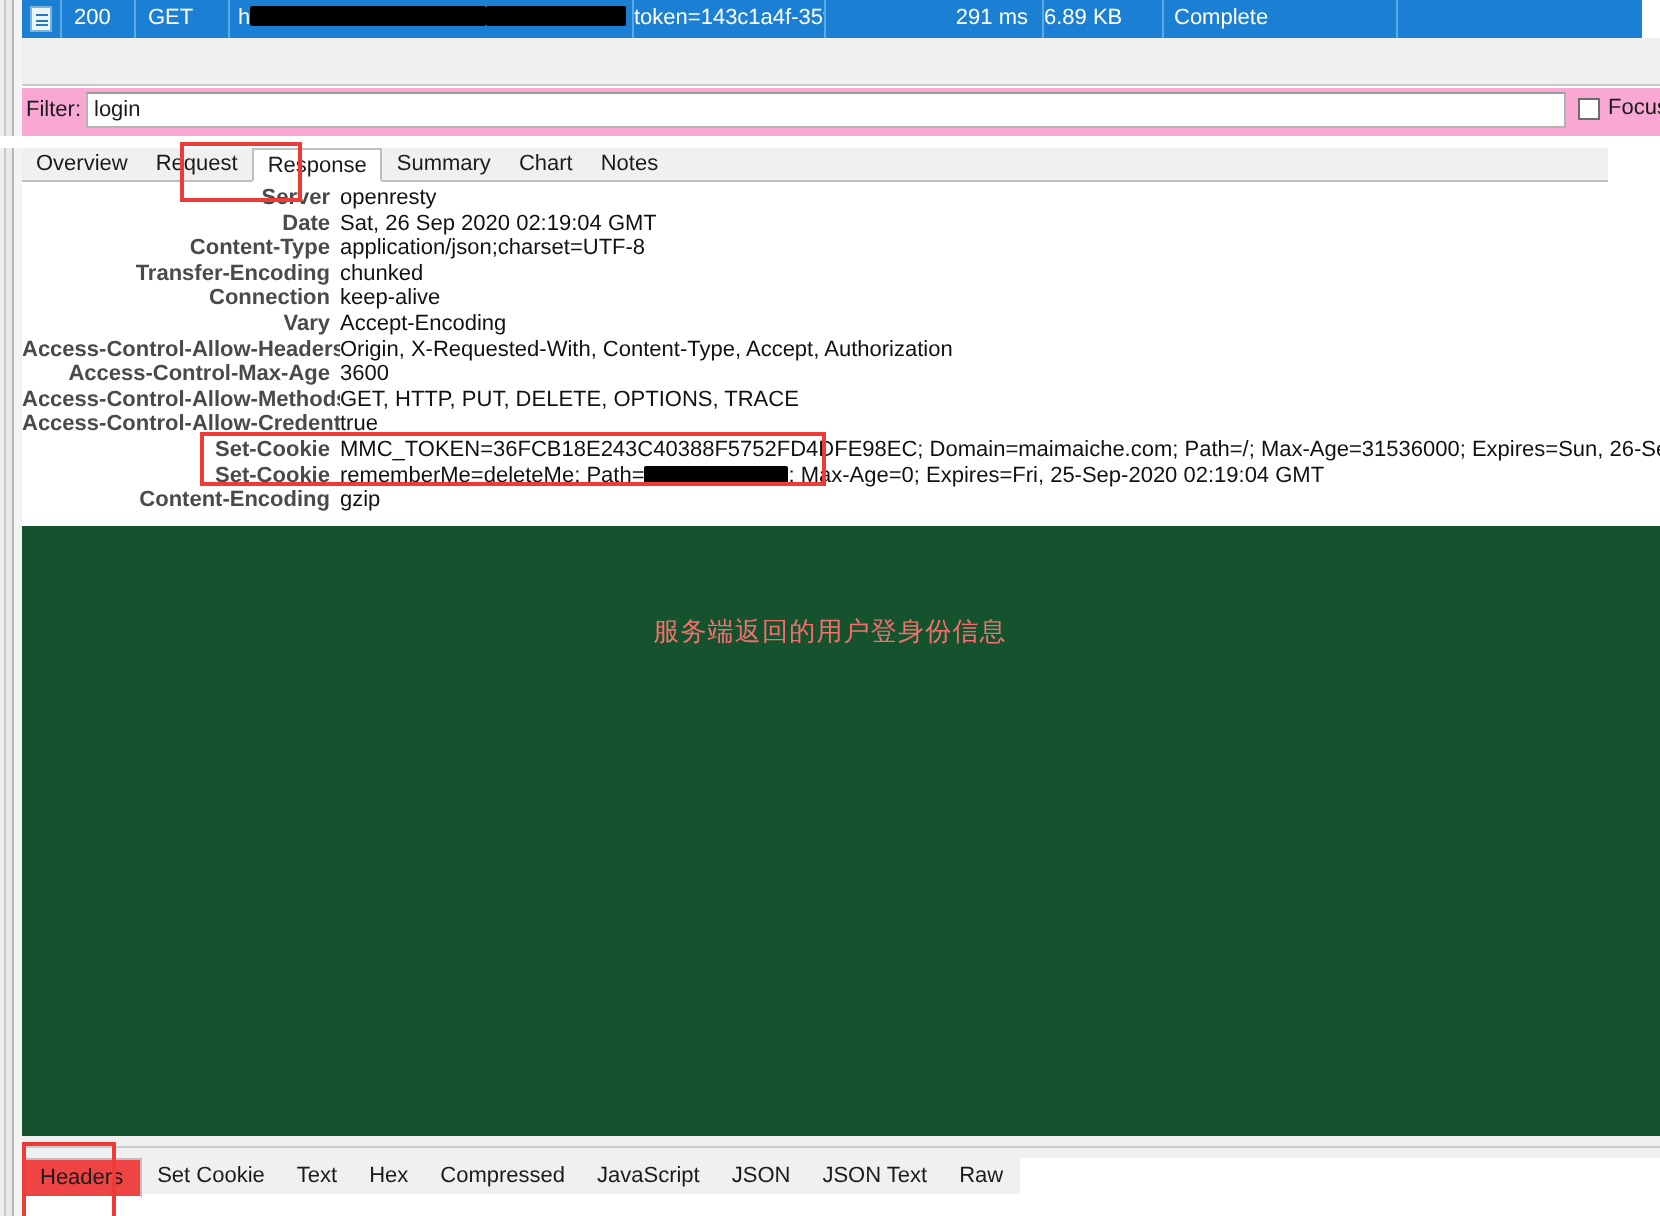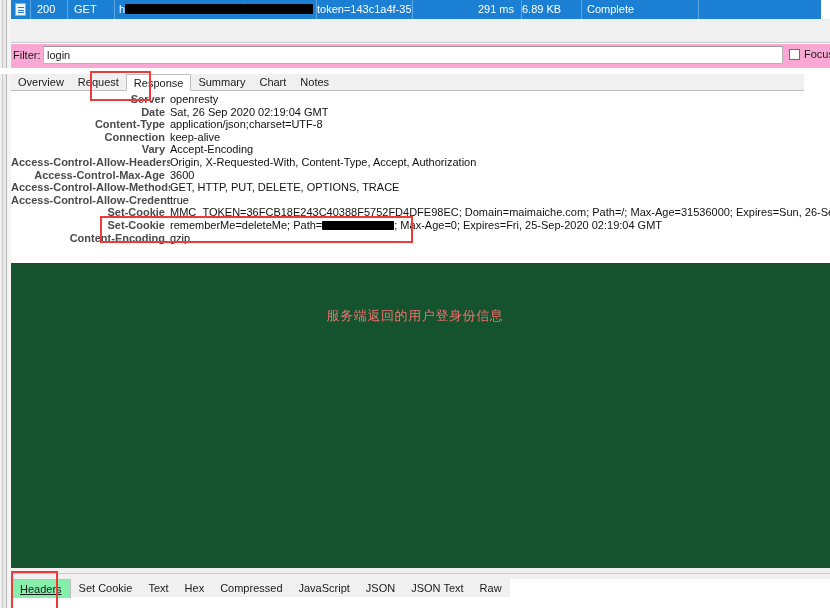--- a/index.html
+++ b/index.html
@@ -86,22 +86,22 @@
     font-family:"DejaVu Sans","Liberation Sans",sans-serif;}
 
   
   .bottom-strip{position:absolute;left:0;top:568px;width:830px;height:40px;background:#f0f0f0;}
   .bottom-strip .rail{position:absolute;left:0;top:0;width:11px;height:40px;
     background:linear-gradient(to right,#f0f0f0 0,#f0f0f0 2px,#c8c8c8 2px,#c8c8c8 3px,#eaeaea 3px,#eaeaea 6px,#b6b6b6 6px,#b6b6b6 7px,#f4f4f4 7px,#f4f4f4 11px);}
   .bottom-sep{position:absolute;left:11px;top:5px;right:0;height:1px;background:#cacaca;}
   .btabs{position:absolute;left:11px;top:11px;height:20px;display:flex;align-items:stretch;width:819px;}
   .btab{padding:0 8px;height:18px;line-height:18px;font-size:11px;color:#1a1a1a;
     background:#f0f0f0;white-space:nowrap;box-sizing:border-box;}
-  .btab.active{background:#86efac;border:1px solid #bfbfbf;border-bottom-color:#ffffff;
-    height:20px;line-height:18px;text-decoration:underline;}
+  .btab.active{background:#ef4444;border:1px solid #bfbfbf;border-bottom-color:#ffffff;
+    height:20px;line-height:18px;}
   .btab-filler{flex:1;background:#ffffff;border-left:0;}
   .bottom-fill{position:absolute;left:11px;top:29px;right:0;height:11px;background:#ffffff;}
 
   
   .redbox{position:absolute;border:2px solid #ef3b38;box-sizing:border-box;pointer-events:none;}
   #rb-response{left:90px;top:71px;width:61px;height:30px;}
   #rb-cookie{left:100px;top:216px;width:313px;height:27px;}
   #rb-headers{left:11px;top:571px;width:47px;height:40px;}
 </style>
 </head>
@@ -167,20 +167,24 @@
         </div>
         <div class="hdr-row">
           <div class="hdr-name">Date</div>
           <div class="hdr-val">Sat, 26 Sep 2020 02:19:04 GMT</div>
         </div>
         <div class="hdr-row">
           <div class="hdr-name">Content-Type</div>
           <div class="hdr-val">application/json;charset=UTF-8</div>
         </div>
         <div class="hdr-row">
+          <div class="hdr-name">Transfer-Encoding</div>
+          <div class="hdr-val">chunked</div>
+        </div>
+        <div class="hdr-row">
           <div class="hdr-name">Connection</div>
           <div class="hdr-val">keep-alive</div>
         </div>
         <div class="hdr-row">
           <div class="hdr-name">Vary</div>
           <div class="hdr-val">Accept-Encoding</div>
         </div>
         <div class="hdr-row">
           <div class="hdr-name">Access-Control-Allow-Headers</div>
           <div class="hdr-val">Origin, X-Requested-With, Content-Type, Accept, Authorization</div>

